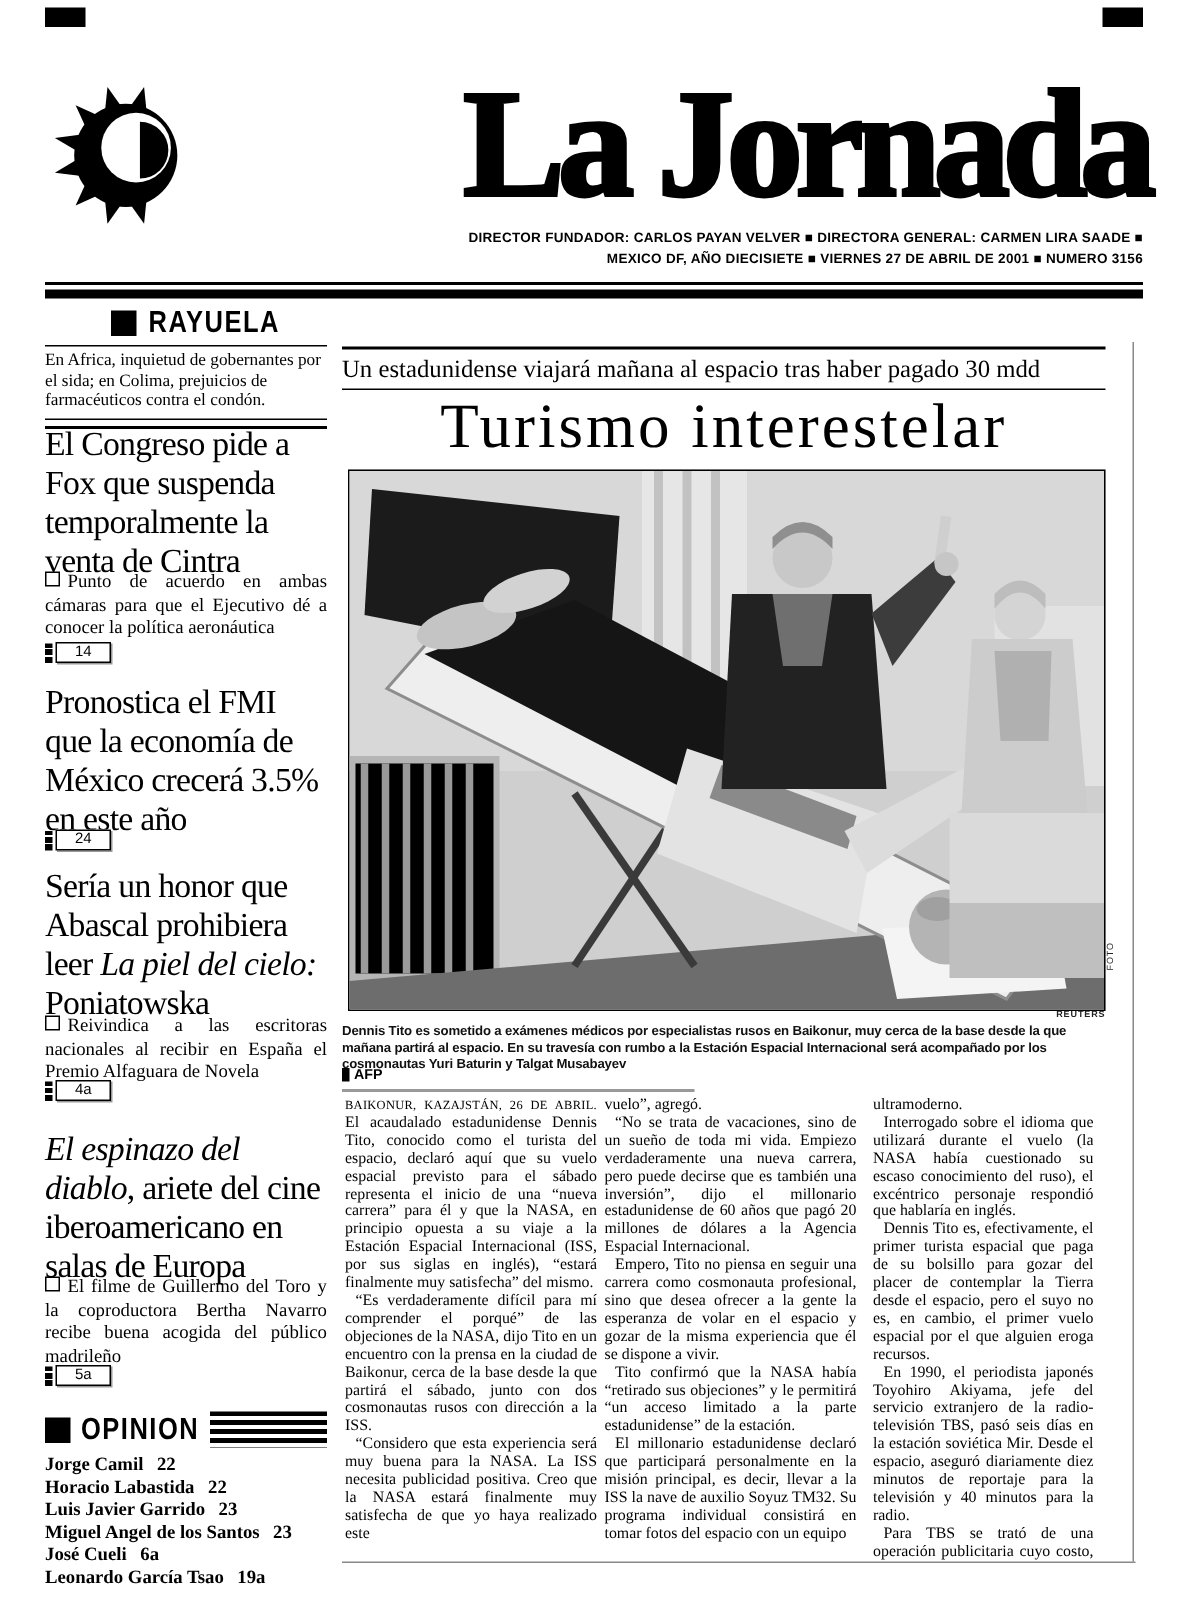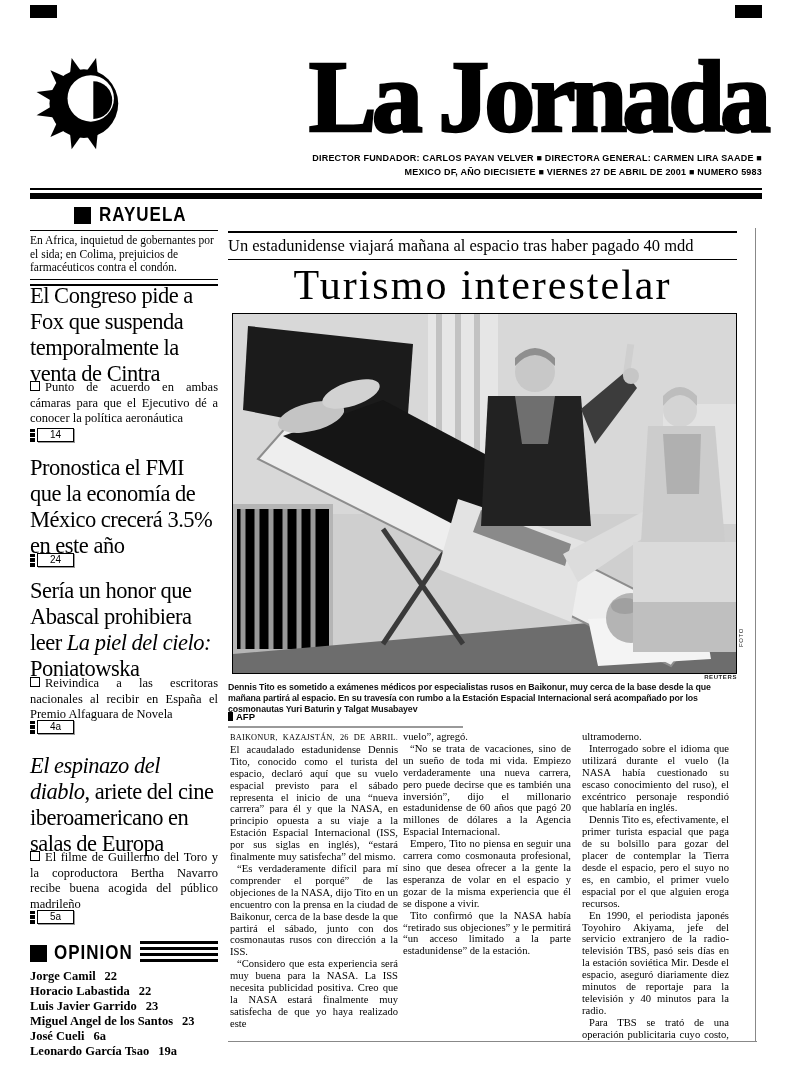--- a/index.html
+++ b/index.html
@@ -108,21 +108,21 @@
         <polygon points="58.2,111.1 47.3,95.8 60.1,92.4"></polygon>
         <circle cx="44" cy="58" r="40"></circle>
       </g>
       <circle cx="52" cy="52" r="27" fill="#fff"></circle>
       <path d="M55,32 A22,22 0 0 1 55,76 L55,32 Z" fill="#000"></path>
     </svg>
   </div>
   <div class="mast-title">La Jornada</div>
   <div class="mast-lines">
     <div>DIRECTOR FUNDADOR: CARLOS PAYAN VELVER ■ DIRECTORA GENERAL: CARMEN LIRA SAADE ■</div>
-    <div>MEXICO DF, AÑO DIECISIETE ■ VIERNES 27 DE ABRIL DE 2001 ■ NUMERO 5983</div>
+    <div>MEXICO DF, AÑO DIECISIETE ■ VIERNES 27 DE ABRIL DE 2001 ■ NUMERO 3156</div>
   </div>
   <div class="mast-rule-a"></div>
   <div class="mast-rule-b"></div>
 
   <div class="leftcol">
 
     <div class="rayuela">
       <div class="sec-head">
         <span class="sec-square"></span>
         <span class="sec-title">RAYUELA</span>
@@ -173,21 +173,21 @@
         <div><span>Luis Javier Garrido</span><span class="pg">23</span></div>
 
         <div><span>Miguel Angel de los Santos</span><span class="pg">23</span></div>
 
         <div><span>José Cueli</span><span class="pg">6a</span></div>
 
         <div><span>Leonardo García Tsao</span><span class="pg">19a</span></div>
       </div>
   </div>
 
-  <div class="kicker">Un estadunidense viajará mañana al espacio tras haber pagado 40 mdd</div>
+  <div class="kicker">Un estadunidense viajará mañana al espacio tras haber pagado 30 mdd</div>
   <div class="main-hl">Turismo interestelar</div>
 
   <div class="photo">
     <svg viewBox="0 0 503 359" xmlns="http://www.w3.org/2000/svg" preserveAspectRatio="none">
       <rect x="0" y="0" width="503" height="359" fill="#cfcfcf"></rect>
       <rect x="0" y="0" width="503" height="200" fill="#d8d8d8"></rect>
       <rect x="195" y="0" width="70" height="170" fill="#e6e6e6"></rect>
       <rect x="203" y="0" width="6" height="170" fill="#c2c2c2"></rect>
       <rect x="222" y="0" width="6" height="170" fill="#c2c2c2"></rect>
       <rect x="241" y="0" width="6" height="170" fill="#c2c2c2"></rect>
@@ -264,20 +264,21 @@
     <p>“Es verdaderamente difícil para mí comprender el porqué” de las objeciones de la NASA, dijo Tito en un encuentro con la prensa en la ciudad de Baikonur, cerca de la base desde la que partirá el sábado, junto con dos cosmonautas rusos con dirección a la ISS.</p>
         <p>“Considero que esta experiencia será muy buena para la NASA. La ISS necesita publicidad positiva. Creo que la NASA estará finalmente muy satisfecha de que yo haya realizado este</p>
       </div>
   </div>
   <div class="bcol c2">
 
   <p>vuelo”, agregó.</p>
       <p>“No se trata de vacaciones, sino de un sueño de toda mi vida. Empiezo verdaderamente una nueva carrera, pero puede decirse que es también una inversión”, dijo el millonario estadunidense de 60 años que pagó 20 millones de dólares a la Agencia Espacial Internacional.</p>
       <p>Empero, Tito no piensa en seguir una carrera como cosmonauta profesional, sino que desea ofrecer a la gente la esperanza de volar en el espacio y gozar de la misma experiencia que él se dispone a vivir.</p>
       <p>Tito confirmó que la NASA había “retirado sus objeciones” y le permitirá “un acceso limitado a la parte estadunidense” de la estación.</p>
+      <p>El millonario estadunidense declaró que participará personalmente en la misión principal, es decir, llevar a la ISS la nave de auxilio Soyuz TM32. Su programa individual consistirá en tomar fotos del espacio con un equipo</p>
     </div>
   <div class="bcol c3">
 
   <p>ultramoderno.</p>
       <p>Interrogado sobre el idioma que utilizará durante el vuelo (la NASA había cuestionado su escaso conocimiento del ruso), el excéntrico personaje respondió que hablaría en inglés.</p>
       <p>Dennis Tito es, efectivamente, el primer turista espacial que paga de su bolsillo para gozar del placer de contemplar la Tierra desde el espacio, pero el suyo no es, en cambio, el primer vuelo espacial por el que alguien eroga recursos.</p>
       <p>En 1990, el periodista japonés Toyohiro Akiyama, jefe del servicio extranjero de la radio-televisión TBS, pasó seis días en la estación soviética Mir. Desde el espacio, aseguró diariamente diez minutos de reportaje para la televisión y 40 minutos para la radio.</p>
       <p>Para TBS se trató de una operación publicitaria cuyo costo, mantenido en secreto, fue estimado por la prensa japonesa entre 10 y 18 millones de dólares.</p>
     </div>
 

